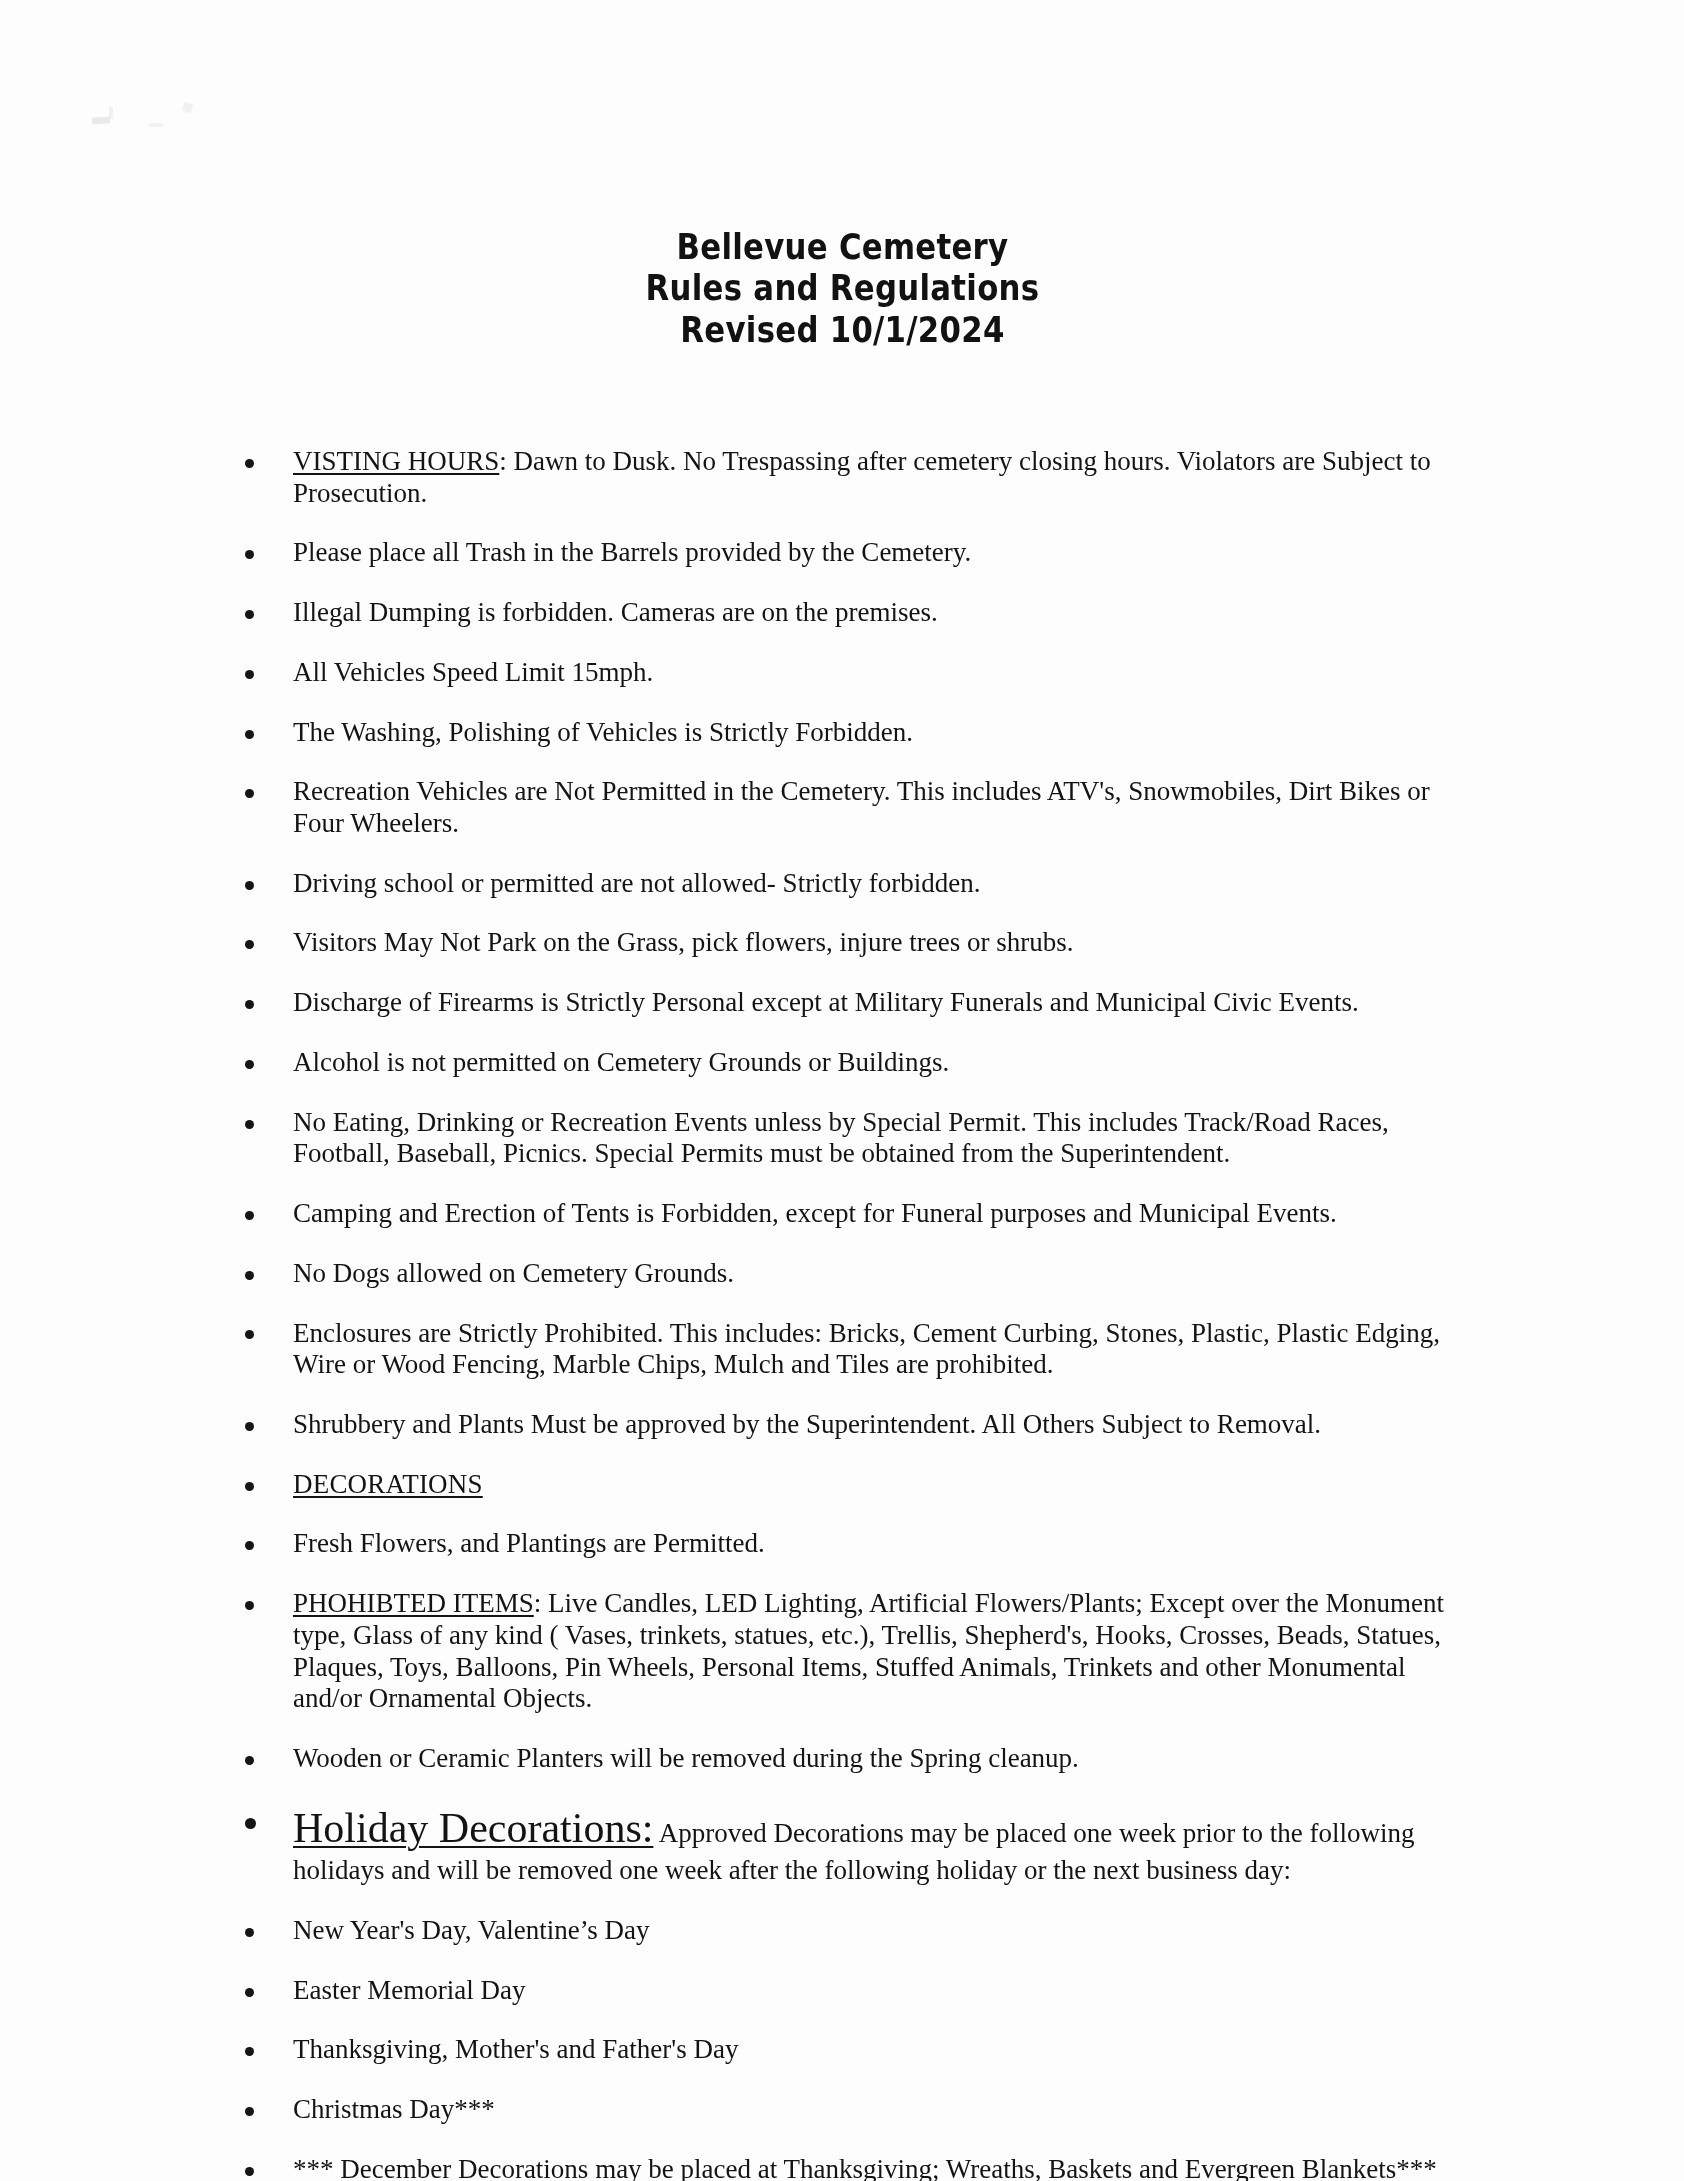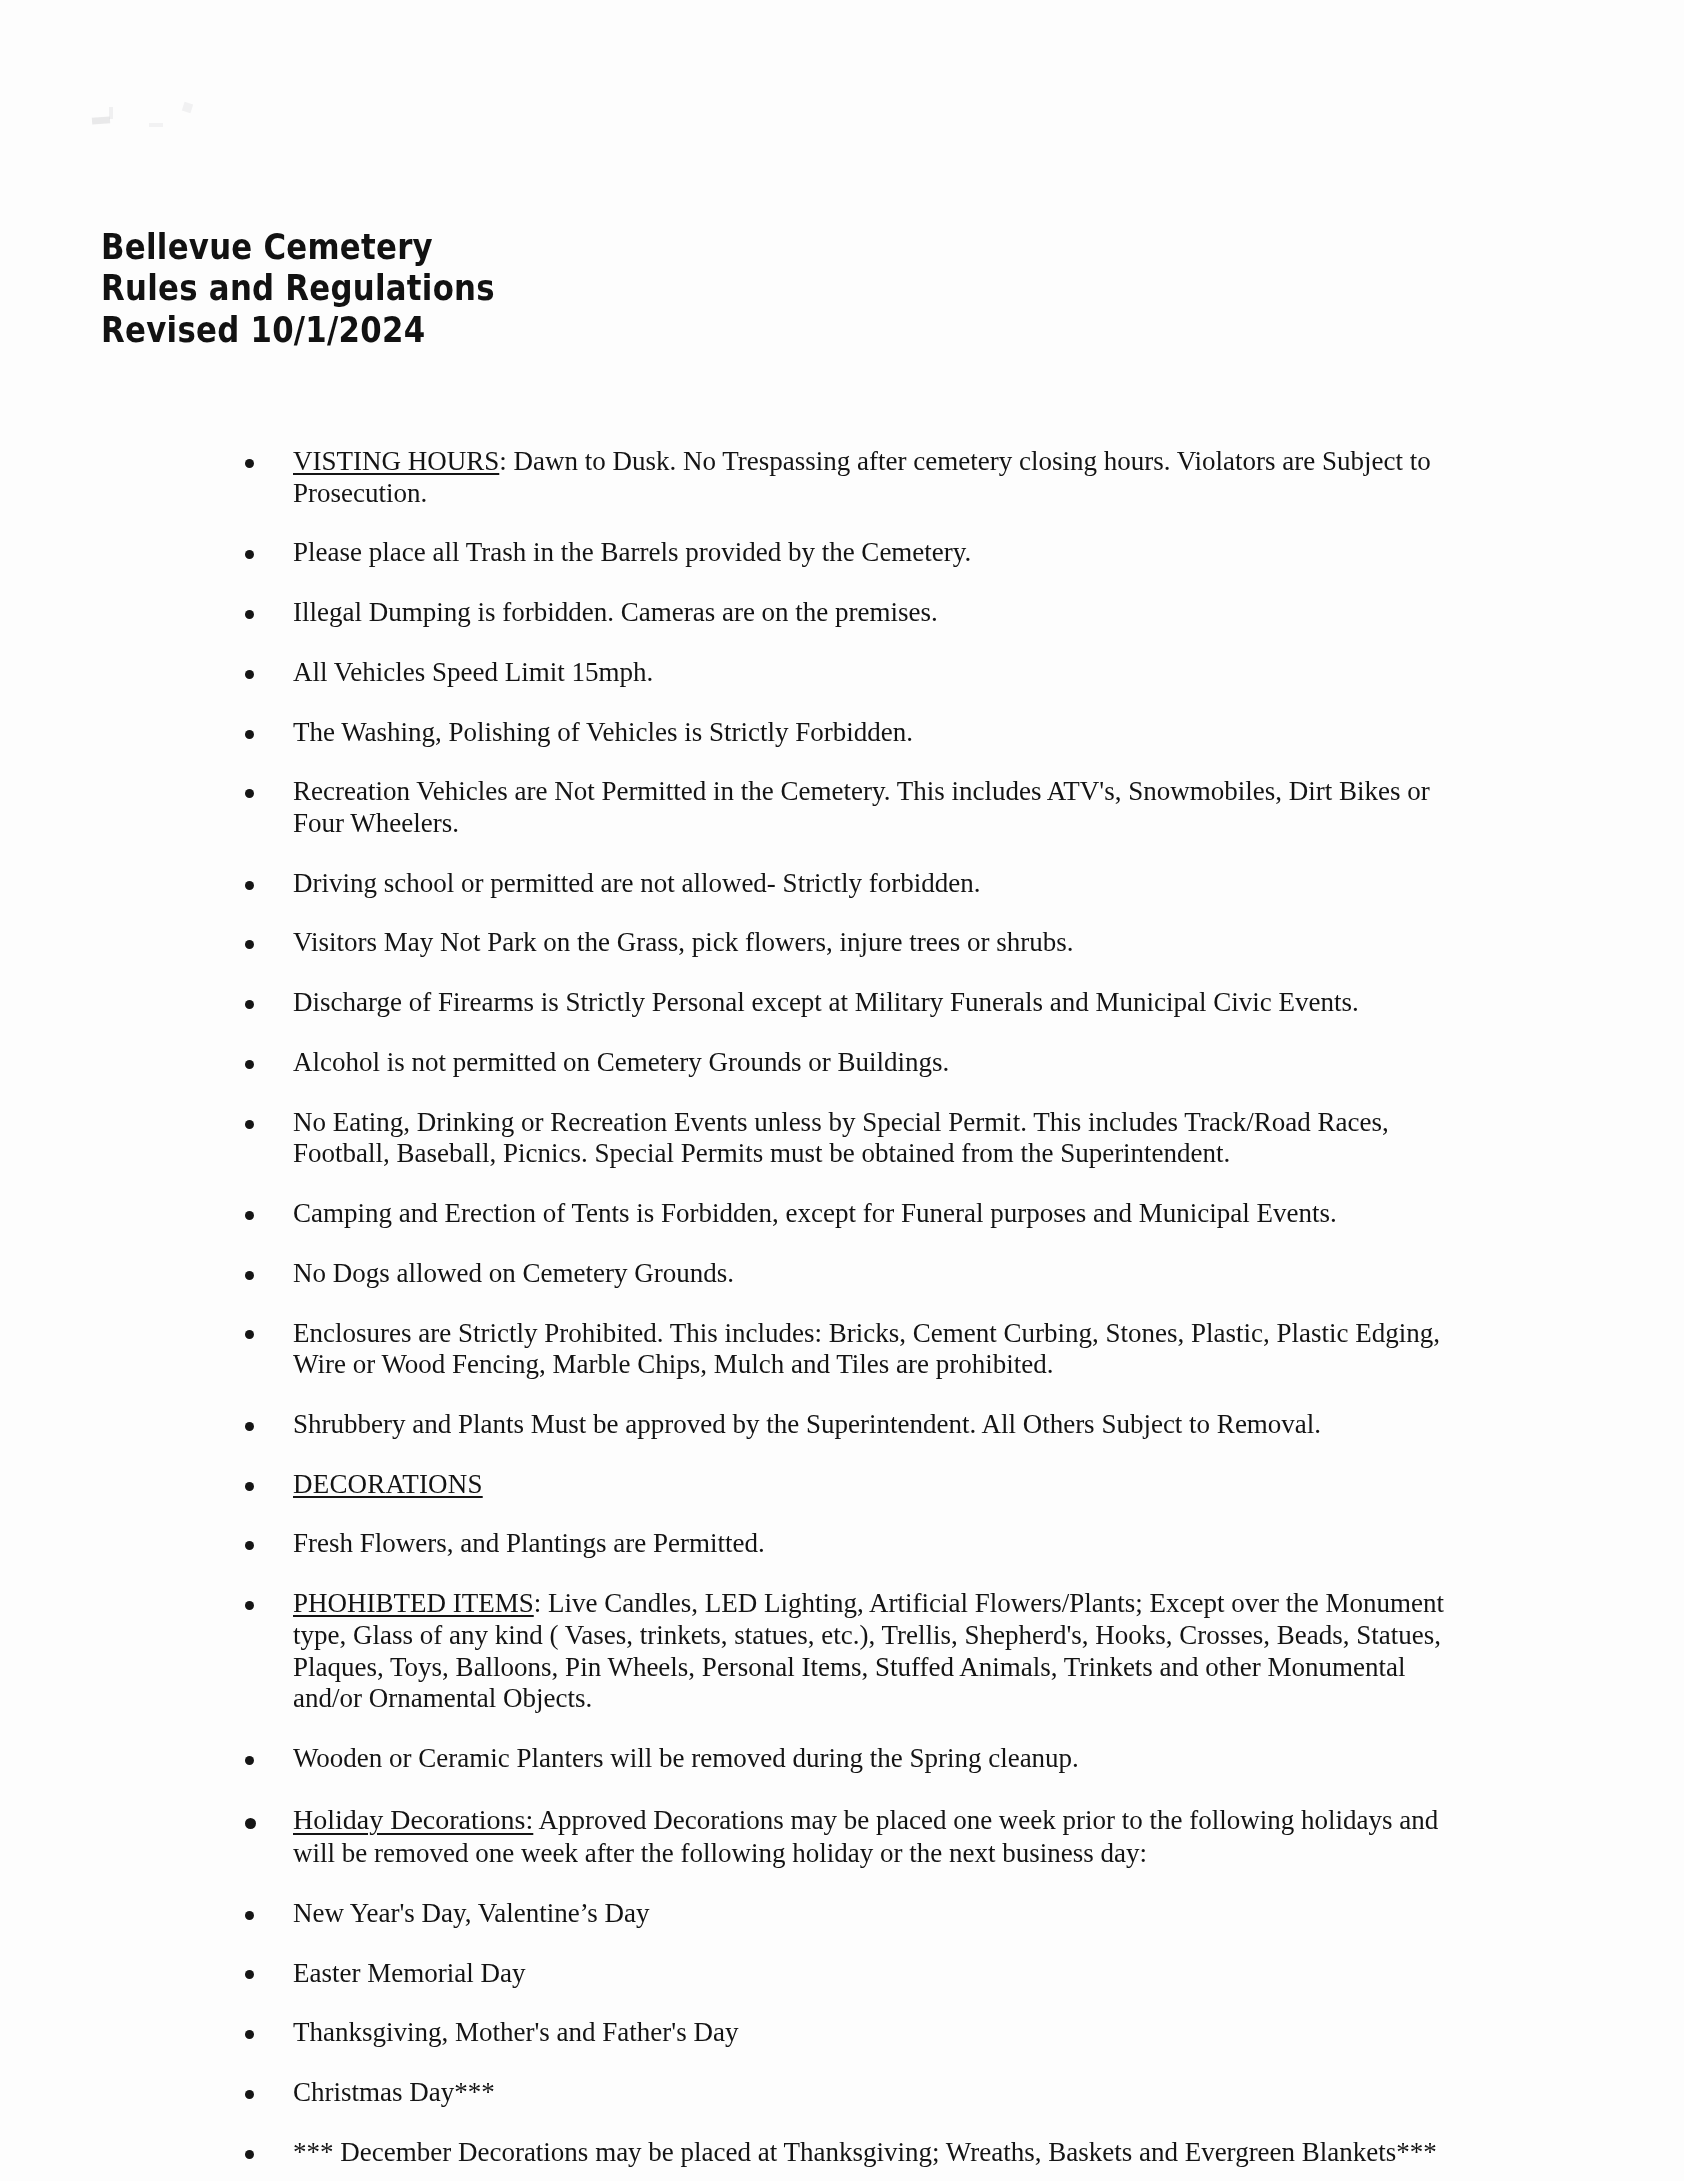--- a/index.html
+++ b/index.html
@@ -28,20 +28,21 @@
   .scan-artifact.a1 { left: 92px;  top: 117px; width: 18px; height: 7px;  transform: rotate(-4deg); }
   .scan-artifact.a2 { left: 109px; top: 107px; width: 4px;  height: 12px; opacity: 0.32; }
   .scan-artifact.a3 { left: 149px; top: 123px; width: 14px; height: 4px;  opacity: 0.28; }
   .scan-artifact.a4 { left: 183px; top: 103px; width: 9px;  height: 9px;  opacity: 0.30; transform: rotate(18deg); }
 
   .title-block {
     position: absolute;
     left: 0;
     right: 0;
     top: 227px;
+    text-align: center;
   }
   .title-line {
     font-family: "DejaVu Sans", sans-serif;
     font-weight: bold;
     font-size: 35px;
     letter-spacing: 0.3px;
     line-height: 1.18;
     color: #121212;
     transform: scaleX(0.88);
     transform-origin: center;
@@ -81,21 +82,21 @@
 
   .rule .lead {
     text-decoration: underline;
     text-underline-offset: 3px;
     text-decoration-thickness: 2px;
   }
 
   
   .rule.big .bullet { top: 0.55em; width: 11px; height: 11px; }
   .rule.big .lead {
-    font-size: 28px;
+    font-size: 42px;
     text-underline-offset: 4px;
     text-decoration-thickness: 2px;
   }
   .rule.big { line-height: 1.22; }
 
   
   .rule.heading-only .lead { letter-spacing: 0.2px; }
 </style>
 </head>
 <body>

